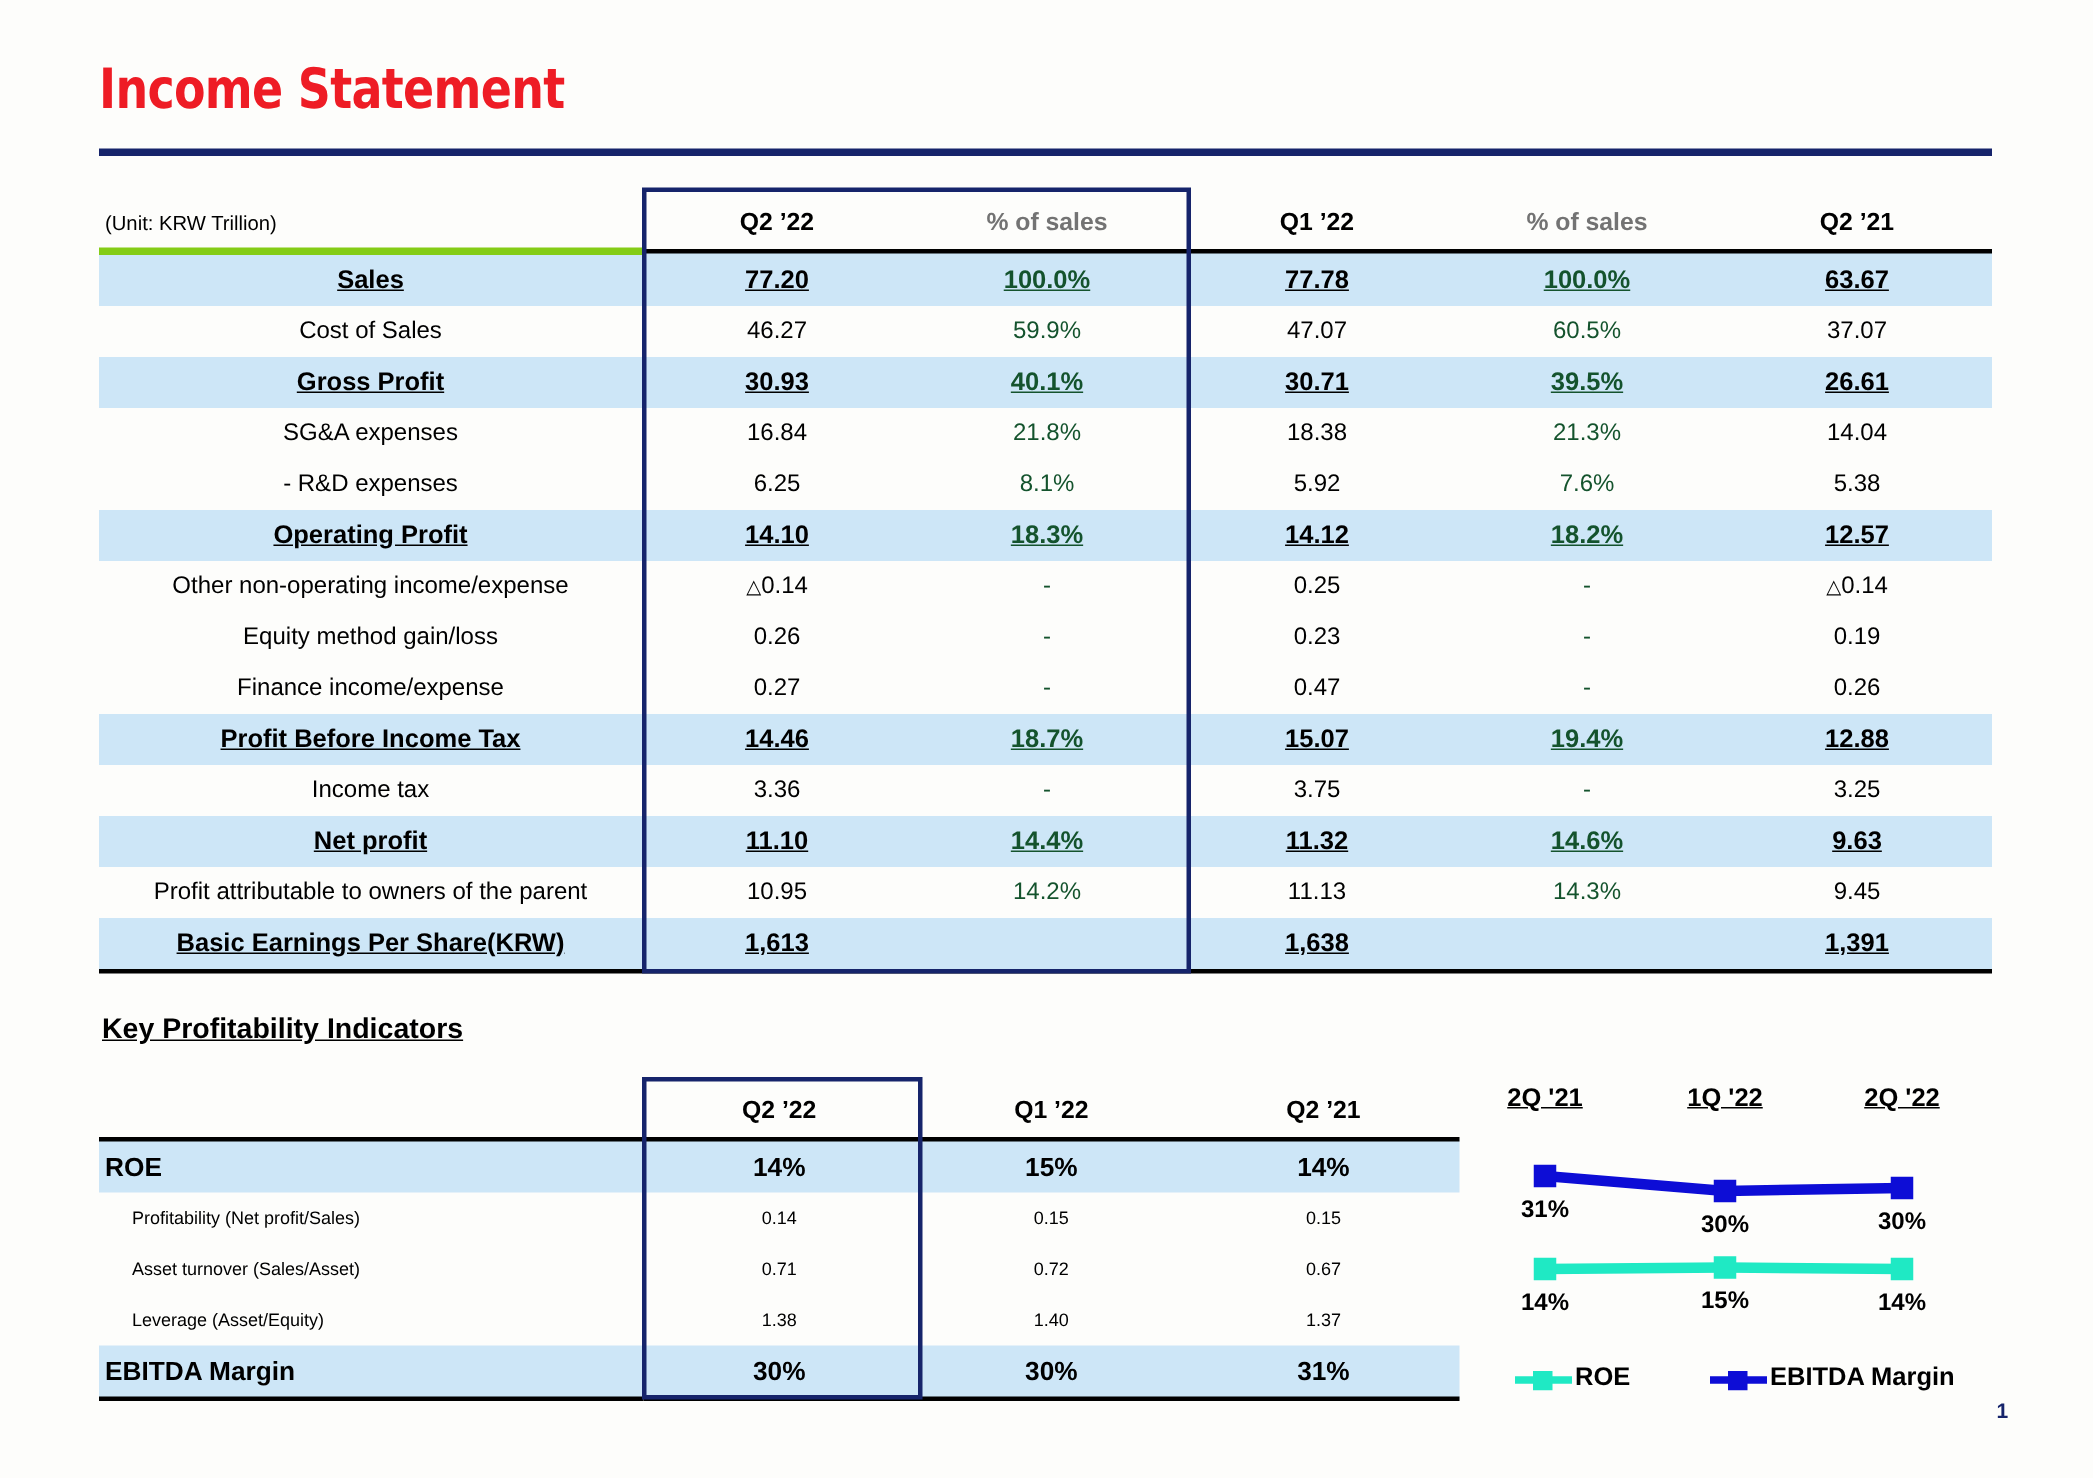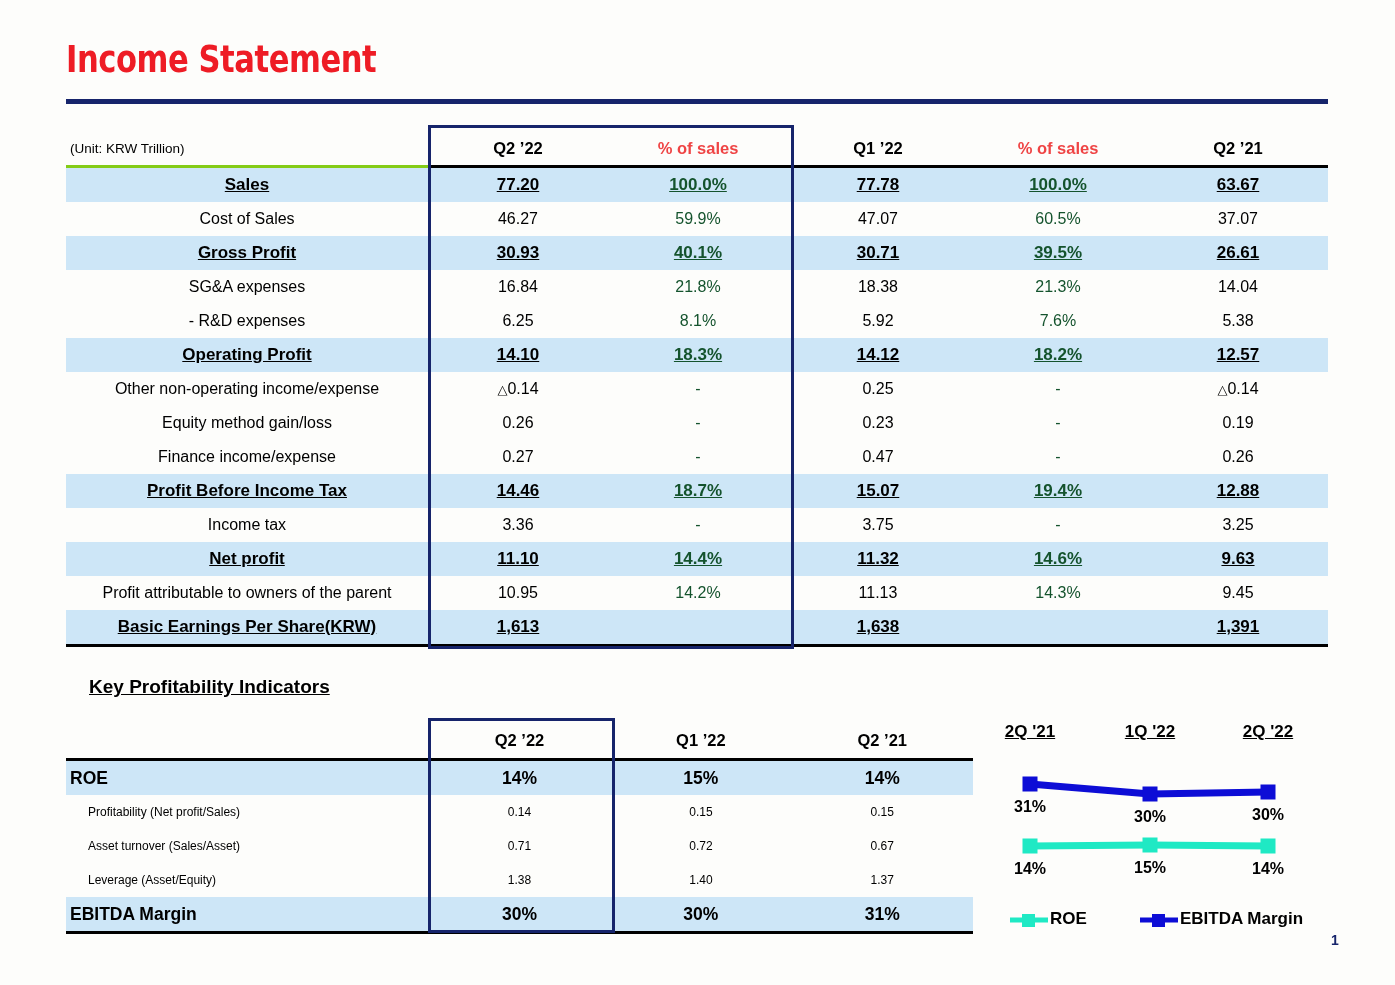--- a/index.html
+++ b/index.html
@@ -33,23 +33,23 @@
 
   .col-label{width:362px;}
   .col-num{width:180px;}
 
   tr.hdr td{
     height:34px;font-size:16.5px;font-weight:bold;text-align:center;
     border-bottom:3px solid #000;
   }
   tr.hdr td.unit{
     font-size:13.5px;font-weight:normal;text-align:left;
-    padding-left:4px;border-bottom:3px solid #84cc16;
-  }
-  td.pct-hdr{color:#ef4444;}
+    padding-left:4px;border-bottom:5px solid #84cc16;
+  }
+  td.pct-hdr{color:#737373;}
 
   tr.row td{height:34px;font-size:16px;text-align:center;}
   tr.row td.lbl{text-align:center;padding-left:0;}
   tr.row.alt td{background:#cde6f7;}
   tr.row.bold td{font-weight:bold;font-size:17px;}
   tr.row.bold td.lbl span.u,
   tr.row.bold td span.u{text-decoration:underline;}
   td.pct{color:#14532d;}
   .tri{font-size:13px;}
   tr.last td{border-bottom:3.5px solid #000;margin-top:36px;}
@@ -58,21 +58,21 @@
   #is-box{
     position:absolute;left:428px;top:125px;
     width:360px;height:518px;
     border:3px solid #16246b;
     pointer-events:none;
   }
 
   
   #kpi-title{
     position:absolute;left:68px;top:676px;
-    font-size:19px;font-weight:bold;text-decoration:underline;margin-left:21px;
+    font-size:19px;font-weight:bold;text-decoration:underline;
   }
   #kpi-wrap{position:absolute;left:66px;top:722px;width:907px;}
   table.kpi{border-collapse:collapse;width:907px;table-layout:fixed;}
   table.kpi td{padding:0;vertical-align:middle;}
   .k-label{width:362px;}
   .k-num{width:181px;}
   table.kpi tr.hdr2 td{
     height:36px;font-size:16.5px;font-weight:bold;text-align:center;
     border-bottom:3px solid #000;
   }

